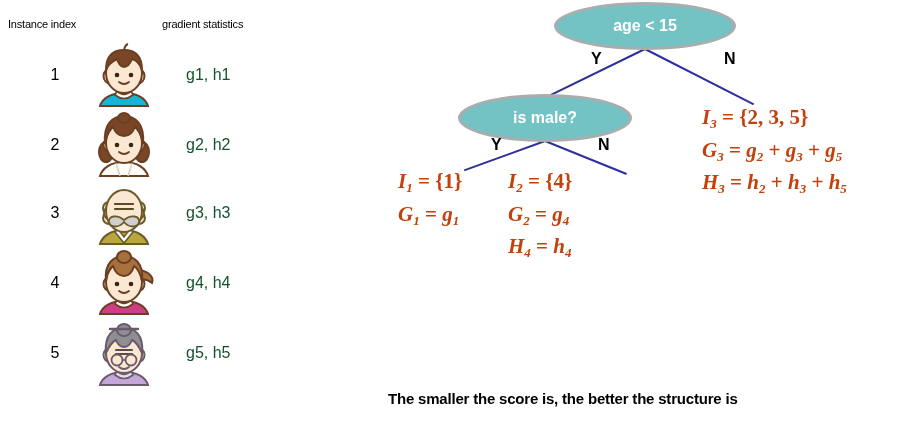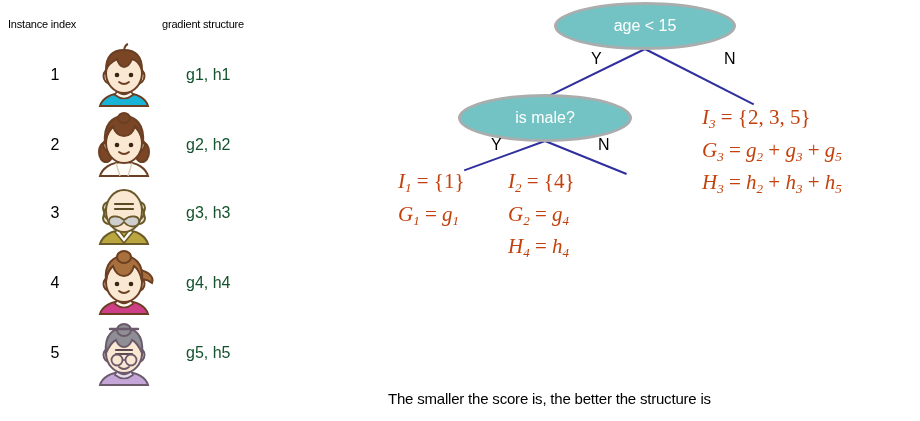--- a/index.html
+++ b/index.html
@@ -13,21 +13,21 @@
   .hdr{position:absolute;font-size:11px;color:#000;white-space:nowrap;letter-spacing:-0.2px;}
   #hdr-index{left:8px;top:18px;}
   #hdr-grad{left:162px;top:18px;}
 
   .row{position:absolute;left:0;width:340px;height:74px;}
   .row-idx{position:absolute;left:40px;width:30px;text-align:center;font-size:16px;color:#000;top:26px;}
   .row-grad{position:absolute;left:186px;font-size:16px;color:#14532d;top:26px;white-space:nowrap;}
   .avatar{position:absolute;left:88px;top:2px;width:72px;height:68px;}
 
   
-  #right-panel{position:absolute;left:340px;top:0;width:580px;height:312px;}
+  #right-panel{position:absolute;left:340px;top:0;width:580px;height:312px;font-weight:bold;}
 
   .node{
     position:absolute;border-radius:50%;
     background:#74c3c4;border:3px solid #a9adad;
     display:flex;align-items:center;justify-content:center;
     color:#ffffff;font-size:16px;box-sizing:border-box;
   }
   #node-root{left:214px;top:2px;width:182px;height:48px;}
   #node-ismale{left:118px;top:94px;width:174px;height:48px;}
 
@@ -47,21 +47,21 @@
   .bigsum{font-size:1.5em;font-style:normal;vertical-align:-0.18em;}
 
   #caption{position:absolute;left:48px;top:390px;font-size:15px;color:#000;letter-spacing:-0.2px;white-space:nowrap;}
 </style>
 </head>
 <body>
 
 <div id="left-panel">
 
   <div class="hdr" id="hdr-index">Instance index</div>
-  <div class="hdr" id="hdr-grad">gradient structure</div>
+  <div class="hdr" id="hdr-grad">gradient statistics</div>
 
   <div class="row" style="top:40px;">
     <div class="row-idx">1</div>
     <div class="avatar">
       <svg viewBox="0 0 72 68" width="72" height="68">
         <ellipse cx="23" cy="34" rx="7.5" ry="8" fill="#fbe8d2" stroke="#6b3f23" stroke-width="2"></ellipse>
         <ellipse cx="49" cy="34" rx="7.5" ry="8" fill="#fbe8d2" stroke="#6b3f23" stroke-width="2"></ellipse>
         <path d="M36 51 C50 51 58 57 60 64 L12 64 C14 57 22 51 36 51 Z" fill="#18b4d8" stroke="#6b3f23" stroke-width="2"></path>
         <path d="M29 49 q7 7 14 0 l2 4 q-9 7 -18 0 Z" fill="#fff8ef" stroke="#6b3f23" stroke-width="1.6"></path>
         <ellipse cx="36" cy="31" rx="18" ry="20" fill="#fbe8d2" stroke="#6b3f23" stroke-width="2"></ellipse>

